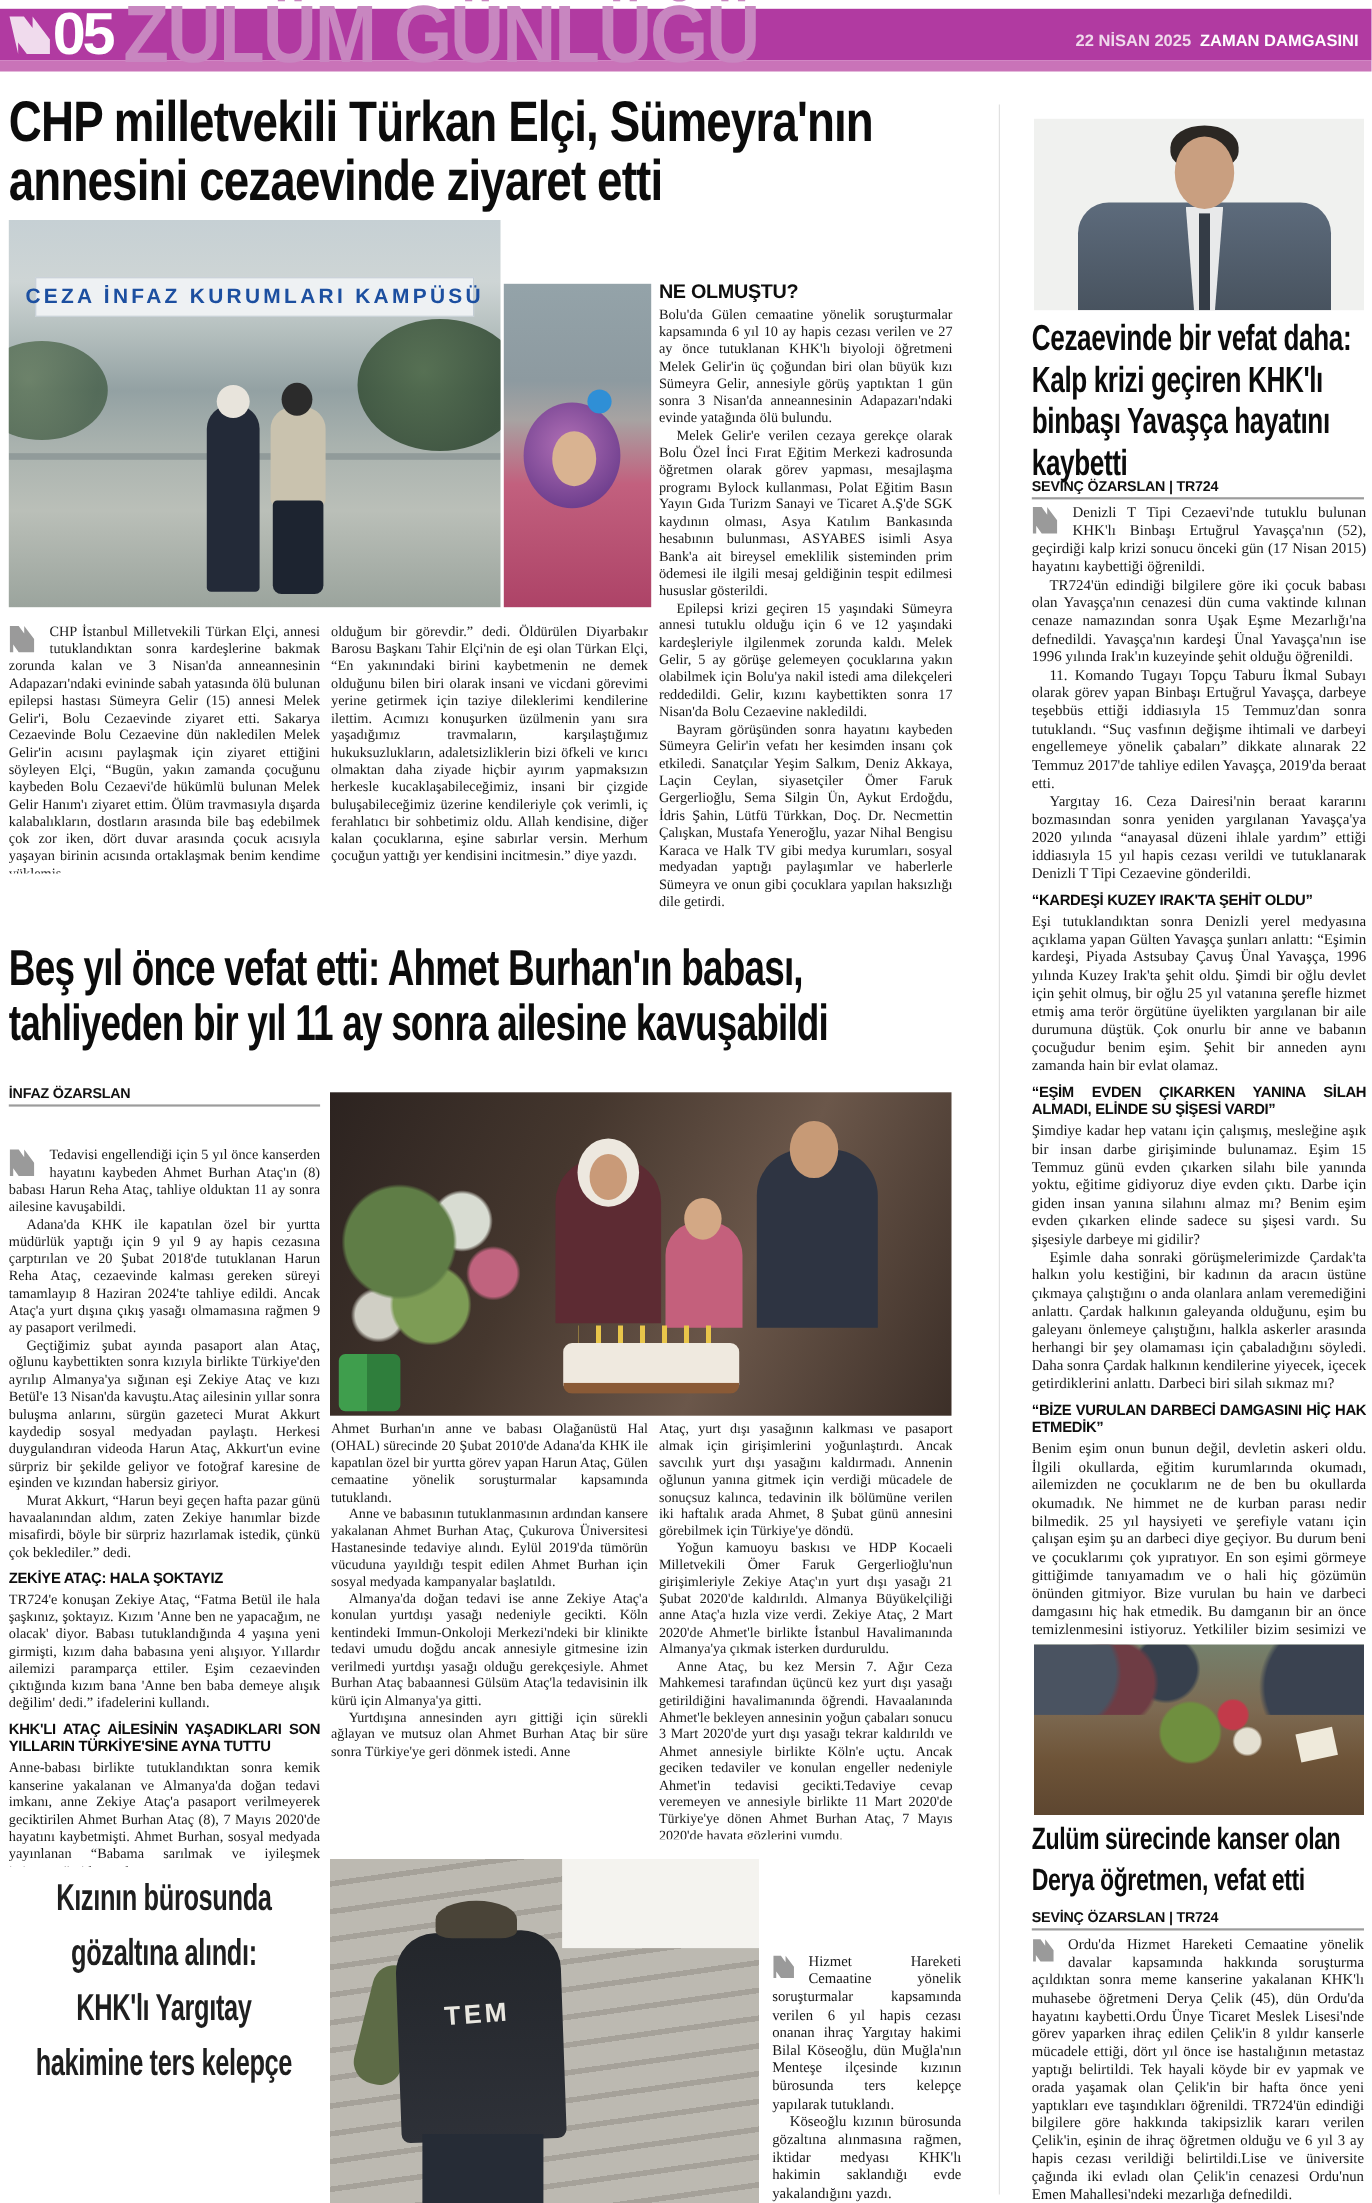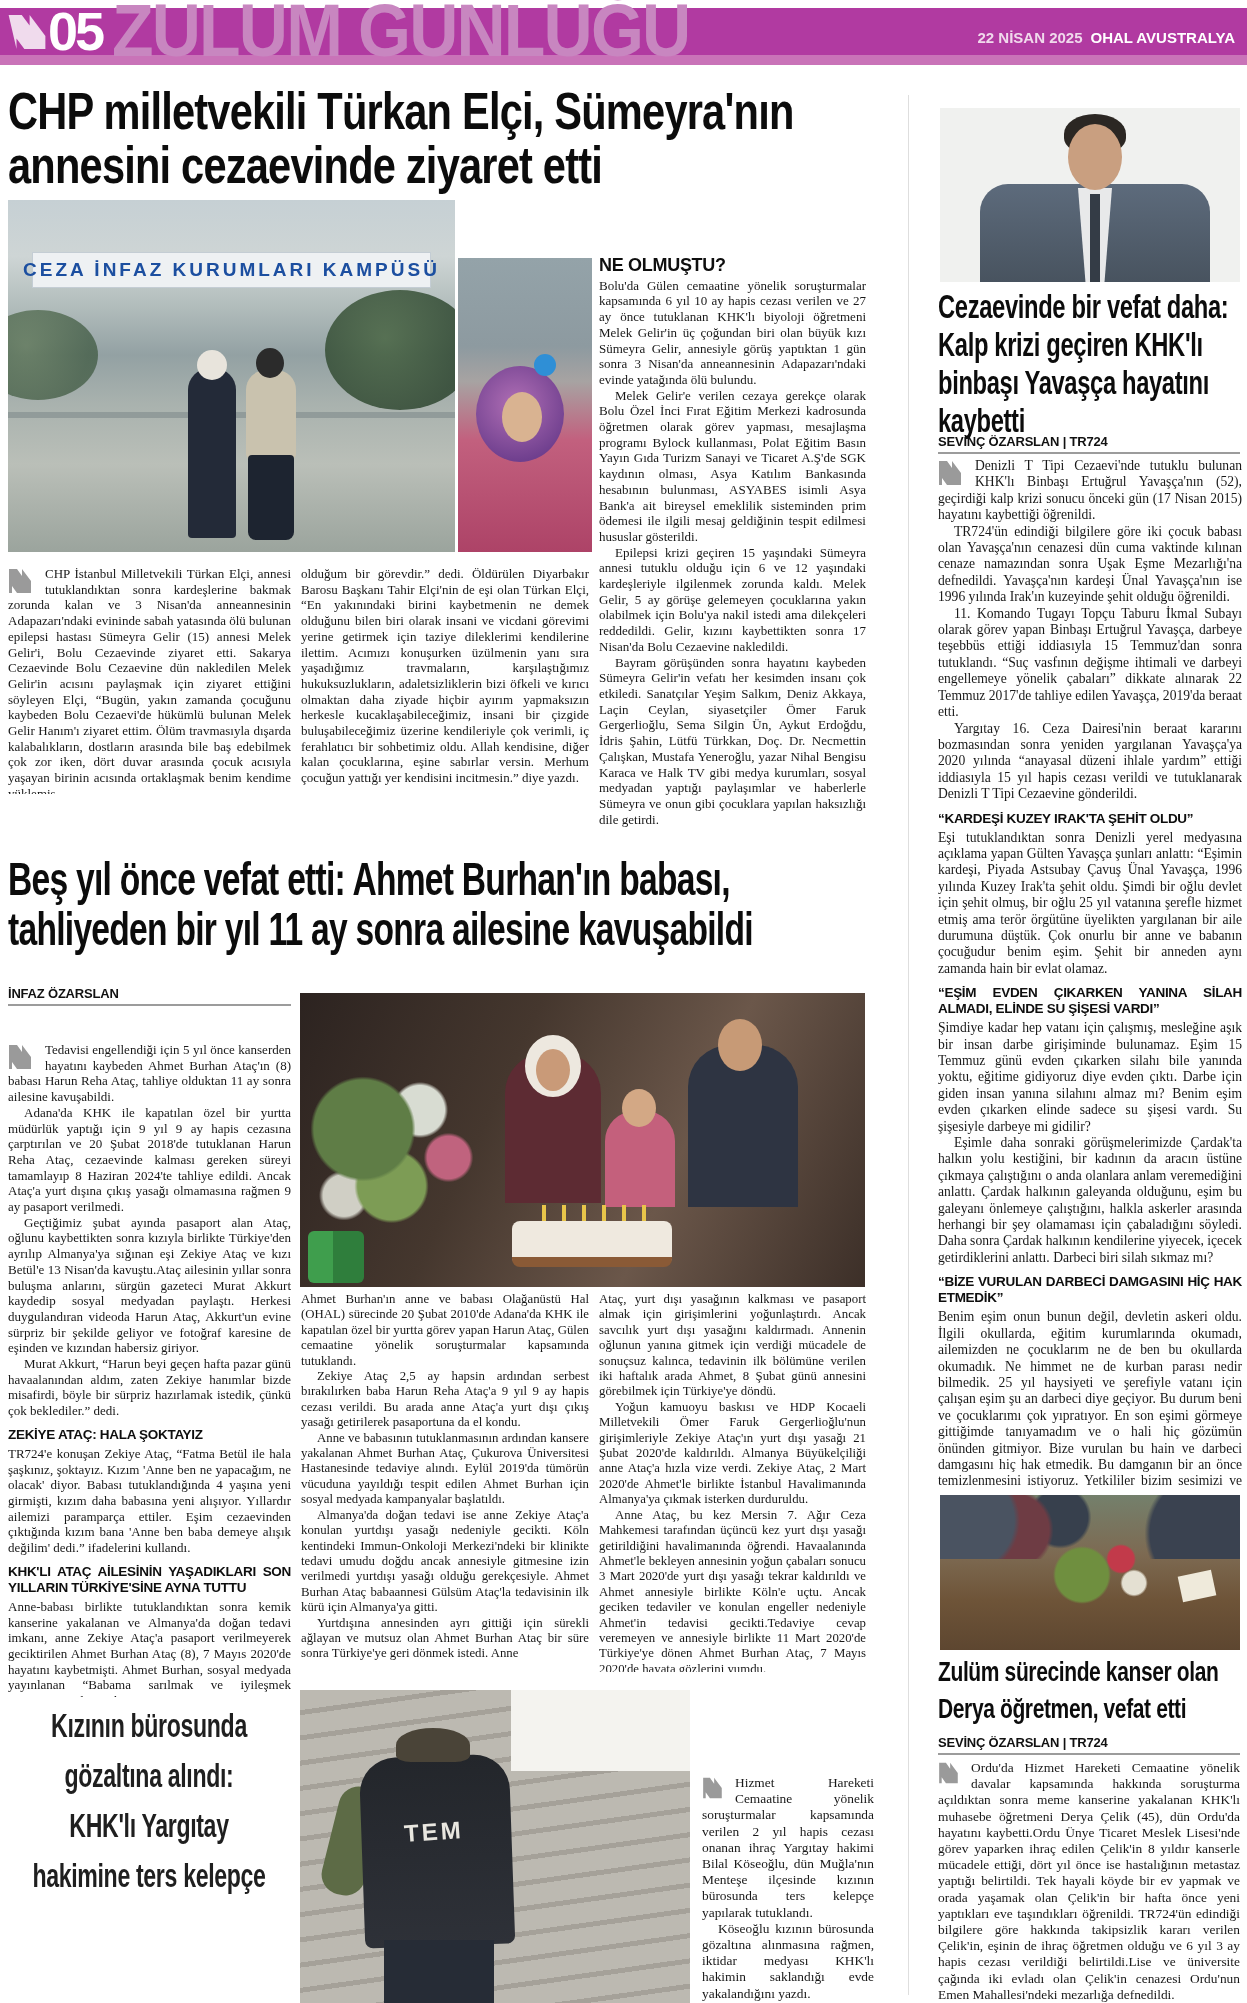--- a/index.html
+++ b/index.html
@@ -106,21 +106,21 @@
 <body>
 
 <div class="abs mast-bar"></div>
 <div class="abs mast-strip"></div>
 <svg class="abs mast-arrow" viewBox="0 0 32 30">
   <path d="M2 2 L12 2 L18 10 L18 2 L30 18 L30 28 L14 28 L8 20 L8 28 Z" fill="#f3e4f1" opacity="0.95"></path>
 </svg>
 <div class="abs page-num">05</div>
 <div class="abs section-title">ZULÜM GÜNLÜĞÜ</div>
 <div class="abs mast-right">
-  <span class="mast-date">22 NİSAN 2025</span><span class="mast-brand">OHAL AVUSTRALYA</span>
+  <span class="mast-date">22 NİSAN 2025</span><span class="mast-brand">ZAMAN DAMGASINI</span>
 </div>
 
 <div class="abs vrule"></div>
 
 <div class="abs hl hl-lead pre">CHP milletvekili Türkan Elçi, Sümeyra'nın
 annesini cezaevinde ziyaret etti</div>
 
 <div class="abs ph ph-lead">
   <div class="lead-tree1"></div>
   <div class="lead-tree2"></div>
@@ -210,21 +210,20 @@
   <div class="fam-kface"></div>
   <div class="fam-dad"></div>
   <div class="fam-dface"></div>
   <div class="fam-candles"></div>
   <div class="fam-cake"></div>
   <div class="fam-cans"></div>
 </div>
 
 <div class="abs col b128" style="left:301px; top:1292px; width:288px; height:380px;">
   <p>Ahmet Burhan'ın anne ve babası Olağanüstü Hal (OHAL) sürecinde 20 Şubat 2010'de Adana'da KHK ile kapatılan özel bir yurtta görev yapan Harun Ataç, Gülen cemaatine yönelik soruşturmalar kapsamında tutuklandı.</p>
-  <p>Zekiye Ataç 2,5 ay hapsin ardından serbest bırakılırken baba Harun Reha Ataç'a 9 yıl 9 ay hapis cezası verildi. Bu arada anne Ataç'a yurt dışı çıkış yasağı getirilerek pasaportuna da el kondu.</p>
   <p>Anne ve babasının tutuklanmasının ardından kansere yakalanan Ahmet Burhan Ataç, Çukurova Üniversitesi Hastanesinde tedaviye alındı. Eylül 2019'da tümörün vücuduna yayıldığı tespit edilen Ahmet Burhan için sosyal medyada kampanyalar başlatıldı.</p>
   <p>Almanya'da doğan tedavi ise anne Zekiye Ataç'a konulan yurtdışı yasağı nedeniyle gecikti. Köln kentindeki Immun-Onkoloji Merkezi'ndeki bir klinikte tedavi umudu doğdu ancak annesiyle gitmesine izin verilmedi yurtdışı yasağı olduğu gerekçesiyle. Ahmet Burhan Ataç babaannesi Gülsüm Ataç'la tedavisinin ilk kürü için Almanya'ya gitti.</p>
   <p>Yurtdışına annesinden ayrı gittiği için sürekli ağlayan ve mutsuz olan Ahmet Burhan Ataç bir süre sonra Türkiye'ye geri dönmek istedi. Anne</p>
 </div>
 <div class="abs col b128" style="left:599px; top:1292px; width:267px; height:380px;">
   <p>Ataç, yurt dışı yasağının kalkması ve pasaport almak için girişimlerini yoğunlaştırdı. Ancak savcılık yurt dışı yasağını kaldırmadı. Annenin oğlunun yanına gitmek için verdiği mücadele de sonuçsuz kalınca, tedavinin ilk bölümüne verilen iki haftalık arada Ahmet, 8 Şubat günü annesini görebilmek için Türkiye'ye döndü.</p>
   <p>Yoğun kamuoyu baskısı ve HDP Kocaeli Milletvekili Ömer Faruk Gergerlioğlu'nun girişimleriyle Zekiye Ataç'ın yurt dışı yasağı 21 Şubat 2020'de kaldırıldı. Almanya Büyükelçiliği anne Ataç'a hızla vize verdi. Zekiye Ataç, 2 Mart 2020'de Ahmet'le birlikte İstanbul Havalimanında Almanya'ya çıkmak isterken durduruldu.</p>
   <p>Anne Ataç, bu kez Mersin 7. Ağır Ceza Mahkemesi tarafından üçüncü kez yurt dışı yasağı getirildiğini havalimanında öğrendi. Havaalanında Ahmet'le bekleyen annesinin yoğun çabaları sonucu 3 Mart 2020'de yurt dışı yasağı tekrar kaldırıldı ve Ahmet annesiyle birlikte Köln'e uçtu. Ancak geciken tedaviler ve konulan engeller nedeniyle Ahmet'in tedavisi gecikti.Tedaviye cevap veremeyen ve annesiyle birlikte 11 Mart 2020'de Türkiye'ye dönen Ahmet Burhan Ataç, 7 Mayıs 2020'de hayata gözlerini yumdu.</p>
 </div>
 
@@ -238,21 +237,21 @@
   <div class="tem-arm"></div>
   <div class="tem-vest"></div>
   <div class="tem-legs"></div>
   <div class="tem-cap"></div>
   <div class="tem-label">TEM</div>
 </div>
 
 <div class="abs col b134" style="left:702px; top:1775px; width:172px; height:228px;">
   <p><svg class="drop-arrow" viewBox="0 0 30 26" style="width:26px;height:22px;">
         <path d="M1 1 L9 1 L14 8 L14 1 L23 13 L23 25 L9 25 L4 18 L4 25 L1 25 Z" fill="#9a9a9a"></path>
-      </svg><span>Hizmet Hareketi Cemaatine yönelik soruşturmalar kapsamında verilen 2 yıl hapis cezası onanan ihraç Yargıtay hakimi Bilal Köseoğlu, dün Muğla'nın Menteşe ilçesinde kızının bürosunda ters kelepçe yapılarak tutuklandı.</span></p>
+      </svg><span>Hizmet Hareketi Cemaatine yönelik soruşturmalar kapsamında verilen 6 yıl hapis cezası onanan ihraç Yargıtay hakimi Bilal Köseoğlu, dün Muğla'nın Menteşe ilçesinde kızının bürosunda ters kelepçe yapılarak tutuklandı.</span></p>
   <p>Köseoğlu kızının bürosunda gözaltına alınmasına rağmen, iktidar medyası KHK'lı hakimin saklandığı evde yakalandığını yazdı.</p>
 </div>
 
 <div class="abs ph ph-grave">
   <div class="grave-people"></div>
   <div class="grave-plants"></div>
   <div class="grave-paper"></div>
 </div>
 <div class="abs hl hl-teacher pre">Zulüm sürecinde kanser olan
 Derya öğretmen, vefat etti</div>

